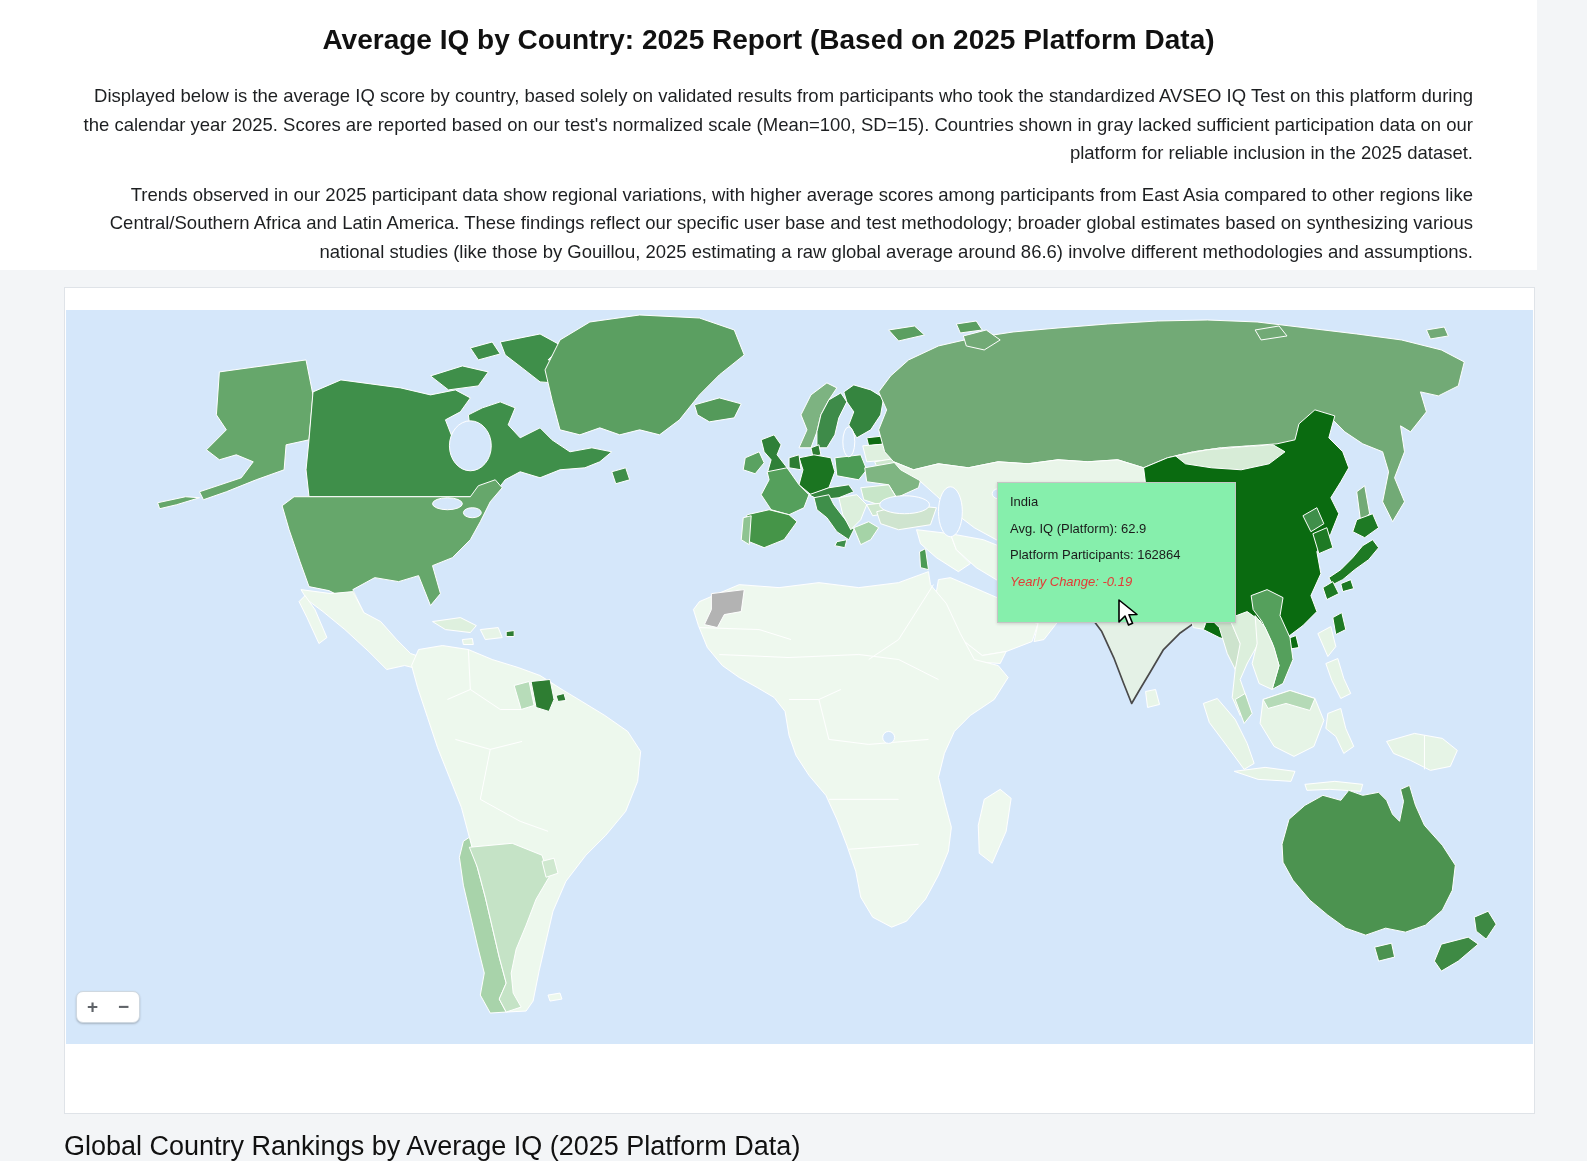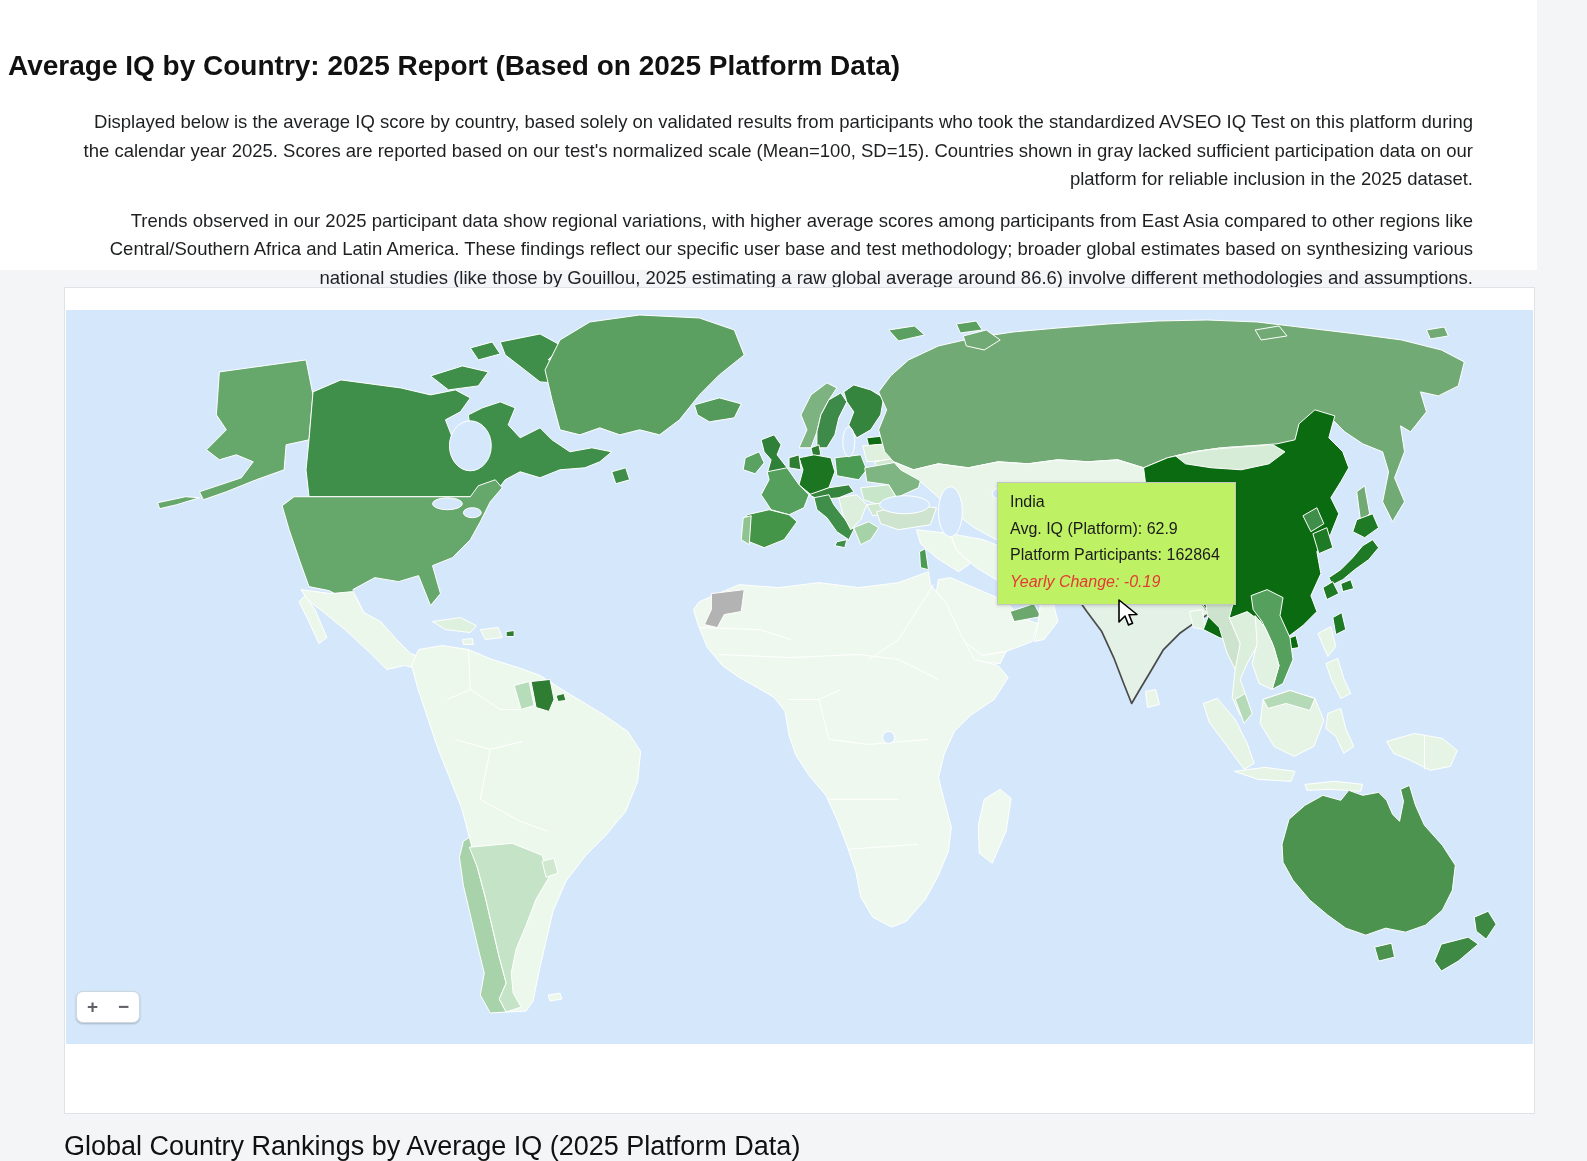--- a/index.html
+++ b/index.html
@@ -7,21 +7,21 @@
     width:1587px;height:1161px;overflow:hidden;position:relative;
     background:#f3f5f7;
     font-family:"Liberation Sans","DejaVu Sans",sans-serif;
     color:#202124;
   }
   .header{
     position:absolute;left:0;top:0;width:1537px;height:270px;
     background:#ffffff;
   }
   .page-title{
-    margin:8px;padding-top:42px;text-align:left;
+    margin:0;padding-top:24px;text-align:center;
     font-size:28px;font-weight:bold;color:#111;
   }
   .intro{
     margin:26px 64px 0 64px;
     text-align:right;
   }
   .intro p{
     margin:0 0 13px 0;
     font-size:18.5px;line-height:28.5px;color:#1d1f21;
   }
@@ -33,23 +33,23 @@
     position:absolute;left:1px;top:22px;width:1467px;height:734px;
     overflow:hidden;
   }
   .map-area svg.world{position:absolute;left:0;top:0;width:100%;height:100%;}
   .country{stroke:#ffffff;stroke-width:1;stroke-linejoin:round;}
   .country[data-region="india"]{stroke:#4a4a4a;stroke-width:1.7;}
   .lake{stroke:#ffffff;stroke-width:1;}
   .inner-border{fill:none;stroke:#ffffff;stroke-width:1;stroke-linejoin:round;}
   .tooltip{
     position:absolute;left:931px;top:172px;width:239px;box-sizing:border-box;
-    background:#bef264;border:1px solid #c4c4c4;
-    padding:6px 12px 9px 12px;
-    font-size:16px;line-height:26.5px;color:#1b1b1b;
+    background:#86efac;border:1px solid #c4c4c4;
+    padding:6px 12px 27px 12px;
+    font-size:13px;line-height:26.5px;color:#1b1b1b;
     box-shadow:0 1px 3px rgba(0,0,0,0.15);
     z-index:5;white-space:nowrap;
   }
   .zoom-ctrl{
     position:absolute;left:10px;top:681px;width:62px;height:30px;
     background:#ffffff;border:1px solid #cfd8e0;border-radius:7px;
     box-shadow:0 1px 2px rgba(60,64,67,0.3);
     display:flex;align-items:center;justify-content:space-around;
     font-size:19px;font-weight:bold;color:#5f6368;z-index:4;
   }

